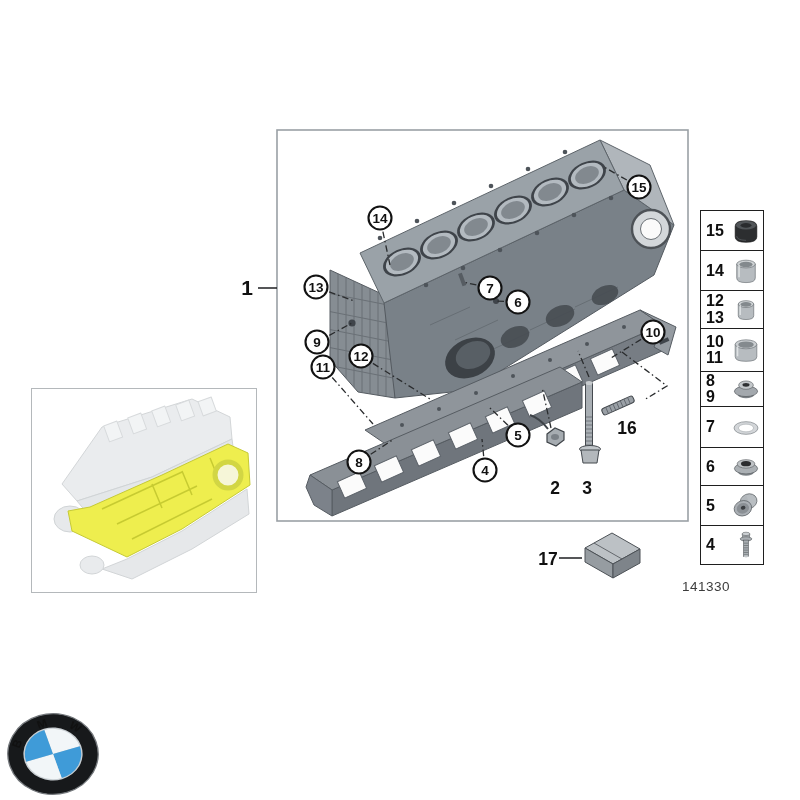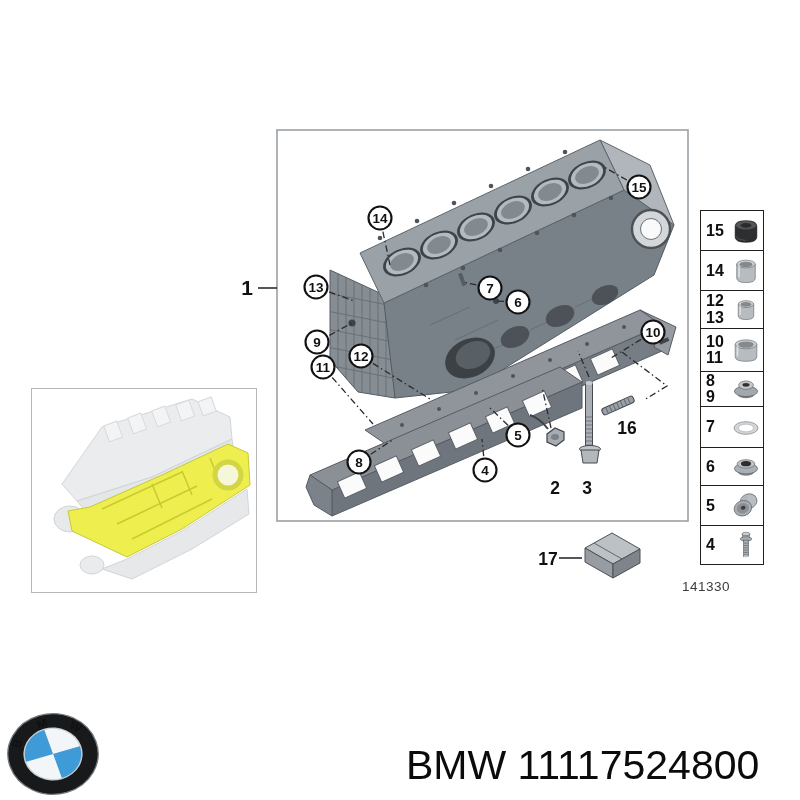--- a/index.html
+++ b/index.html
@@ -417,15 +417,14 @@
       <path d="M50,50 L80,50 A30,30 0 0 1 50,80 Z" fill="#3f9bd8"></path>
       <path d="M50,50 L50,80 A30,30 0 0 1 20,50 Z" fill="#f2f6f8"></path>
       <path d="M50,50 L20,50 A30,30 0 0 1 50,20 Z" fill="#3f9bd8"></path>
       <g id="logo-letters" font-size="13" font-weight="bold" fill="#ececec" text-anchor="middle">
           <text x="20.9" y="29.5" transform="rotate(-50 20.9 29.5)">B</text>
           <text x="50" y="16.5" transform="rotate(0 50 16.5)">M</text>
           <text x="79.1" y="29.5" transform="rotate(50 79.1 29.5)">W</text>
         </g>
     </g>
   </svg>
-  <div class="footer-text">BMW 11117524800</div>
 
 </div>
 
 </body></html>

